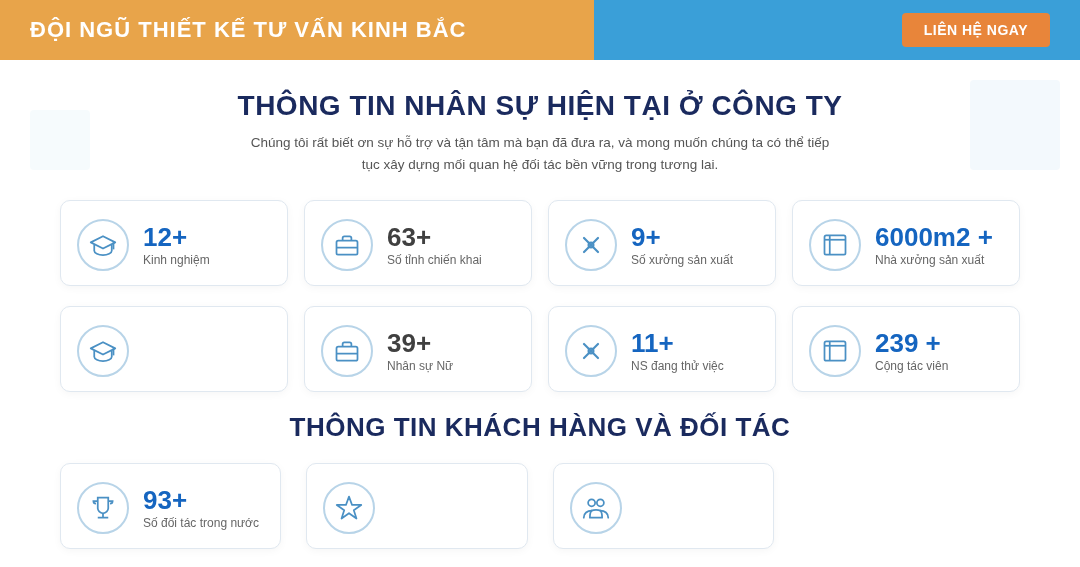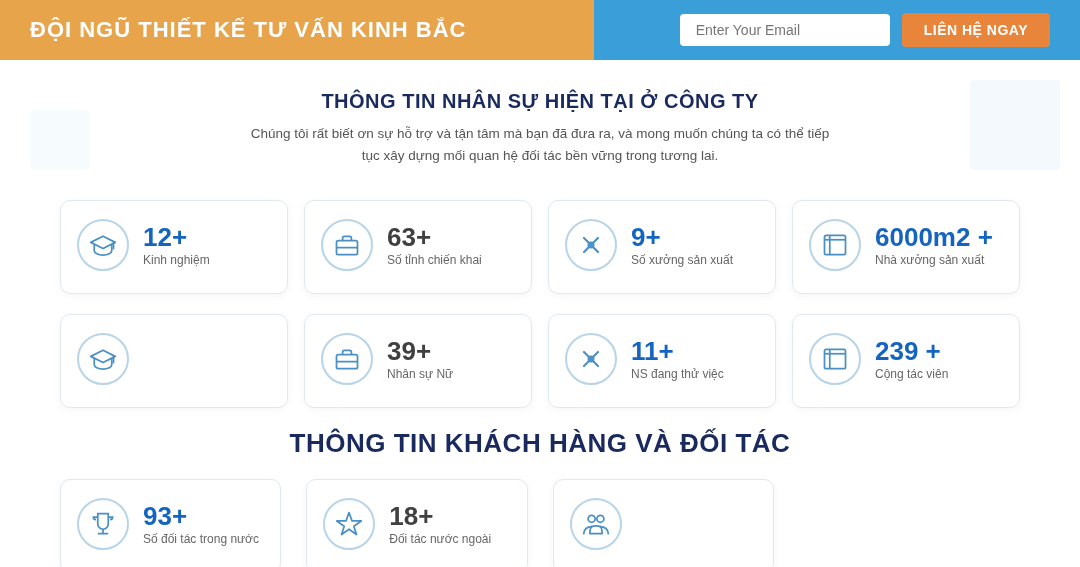--- a/index.html
+++ b/index.html
@@ -89,47 +89,47 @@
       width: 60px;
       height: 60px;
       background: #e8f4fb;
       opacity: 0.4;
       border-radius: 4px;
     }
 
     
     .section-title {
       text-align: center;
-      font-size: 20px;
+      font-size: 28px;
       font-weight: 900;
       color: #1a2a5e;
       text-transform: uppercase;
       margin-bottom: 10px;
       letter-spacing: 0.5px;
     }
     .section-subtitle {
       text-align: center;
       font-size: 13.5px;
       color: #555;
-      margin-bottom: 34px;
+      margin-bottom: 25px;
       line-height: 1.6;
     }
 
     
     .stats-grid {
       display: grid;
       grid-template-columns: repeat(4, 1fr);
       gap: 16px;
       margin-bottom: 20px;
     }
     .stat-card {
       background: #fff;
       border: 1.5px solid #e0e8f0;
       border-radius: 10px;
-      padding: 18px 16px 22px;
+      padding: 18px 16px 14px;
       display: flex;
       align-items: center;
       gap: 14px;
       box-shadow: 0 2px 8px rgba(0,0,0,0.04);
     }
     .stat-icon {
       width: 52px;
       height: 52px;
       border-radius: 50%;
       border: 2px solid #b8d4e8;
@@ -178,21 +178,20 @@
     }
   </style>
 </head>
 <body>
 
 <div class="header">
   <div class="header-title-area">
     <span class="header-title">ĐỘI NGŨ THIẾT KẾ TƯ VẤN KINH BẮC</span>
   </div>
   <div class="header-right">
-    <input class="email-input" type="email" placeholder="Enter Your Email" style="">
     <button class="contact-btn">LIÊN HỆ NGAY</button>
   </div>
 </div>
 
 <div class="main">
 
   <h1 class="section-title">THÔNG TIN NHÂN SỰ HIỆN TẠI Ở CÔNG TY</h1>
   <p class="section-subtitle">
     <span>Chúng tôi rất biết ơn sự hỗ trợ và tận tâm mà bạn đã đưa ra, và mong muốn chúng ta có thể tiếp</span><br>
     <span>tục xây dựng mối quan hệ đối tác bền vững trong tương lai.</span>
@@ -321,24 +320,20 @@
         <span class="stat-number blue">93+</span>
         <span class="stat-label">Số đối tác trong nước</span>
       </div>
     </div>
       <div class="stat-card">
       <div class="stat-icon">
         <svg viewBox="0 0 32 32" fill="none" xmlns="http://www.w3.org/2000/svg">
       <polygon points="16,3 19.5,12.5 30,12.5 21.5,18.5 24.5,28 16,22 7.5,28 10.5,18.5 2,12.5 12.5,12.5" stroke="#4a90c4" stroke-width="2" stroke-linejoin="round"></polygon>
     </svg>
       </div>
-      <div class="stat-info">
-        <span class="stat-number orange">18+</span>
-        <span class="stat-label">Đối tác nước ngoài</span>
-      </div>
     </div>
       <div class="stat-card">
       <div class="stat-icon">
         <svg viewBox="0 0 32 32" fill="none" xmlns="http://www.w3.org/2000/svg">
       <circle cx="11" cy="10" r="4" stroke="#4a90c4" stroke-width="2"></circle>
       <circle cx="21" cy="10" r="4" stroke="#4a90c4" stroke-width="2"></circle>
       <path d="M2 27c0-5 4-8 9-8" stroke="#4a90c4" stroke-width="2" stroke-linecap="round"></path>
       <path d="M21 19c5 0 9 3 9 8" stroke="#4a90c4" stroke-width="2" stroke-linecap="round"></path>
       <path d="M11 19c0 0 2-1 5-1s5 1 5 1c0 0 2 2 2 8H9c0-6 2-8 2-8z" stroke="#4a90c4" stroke-width="2" stroke-linejoin="round"></path>
     </svg>

